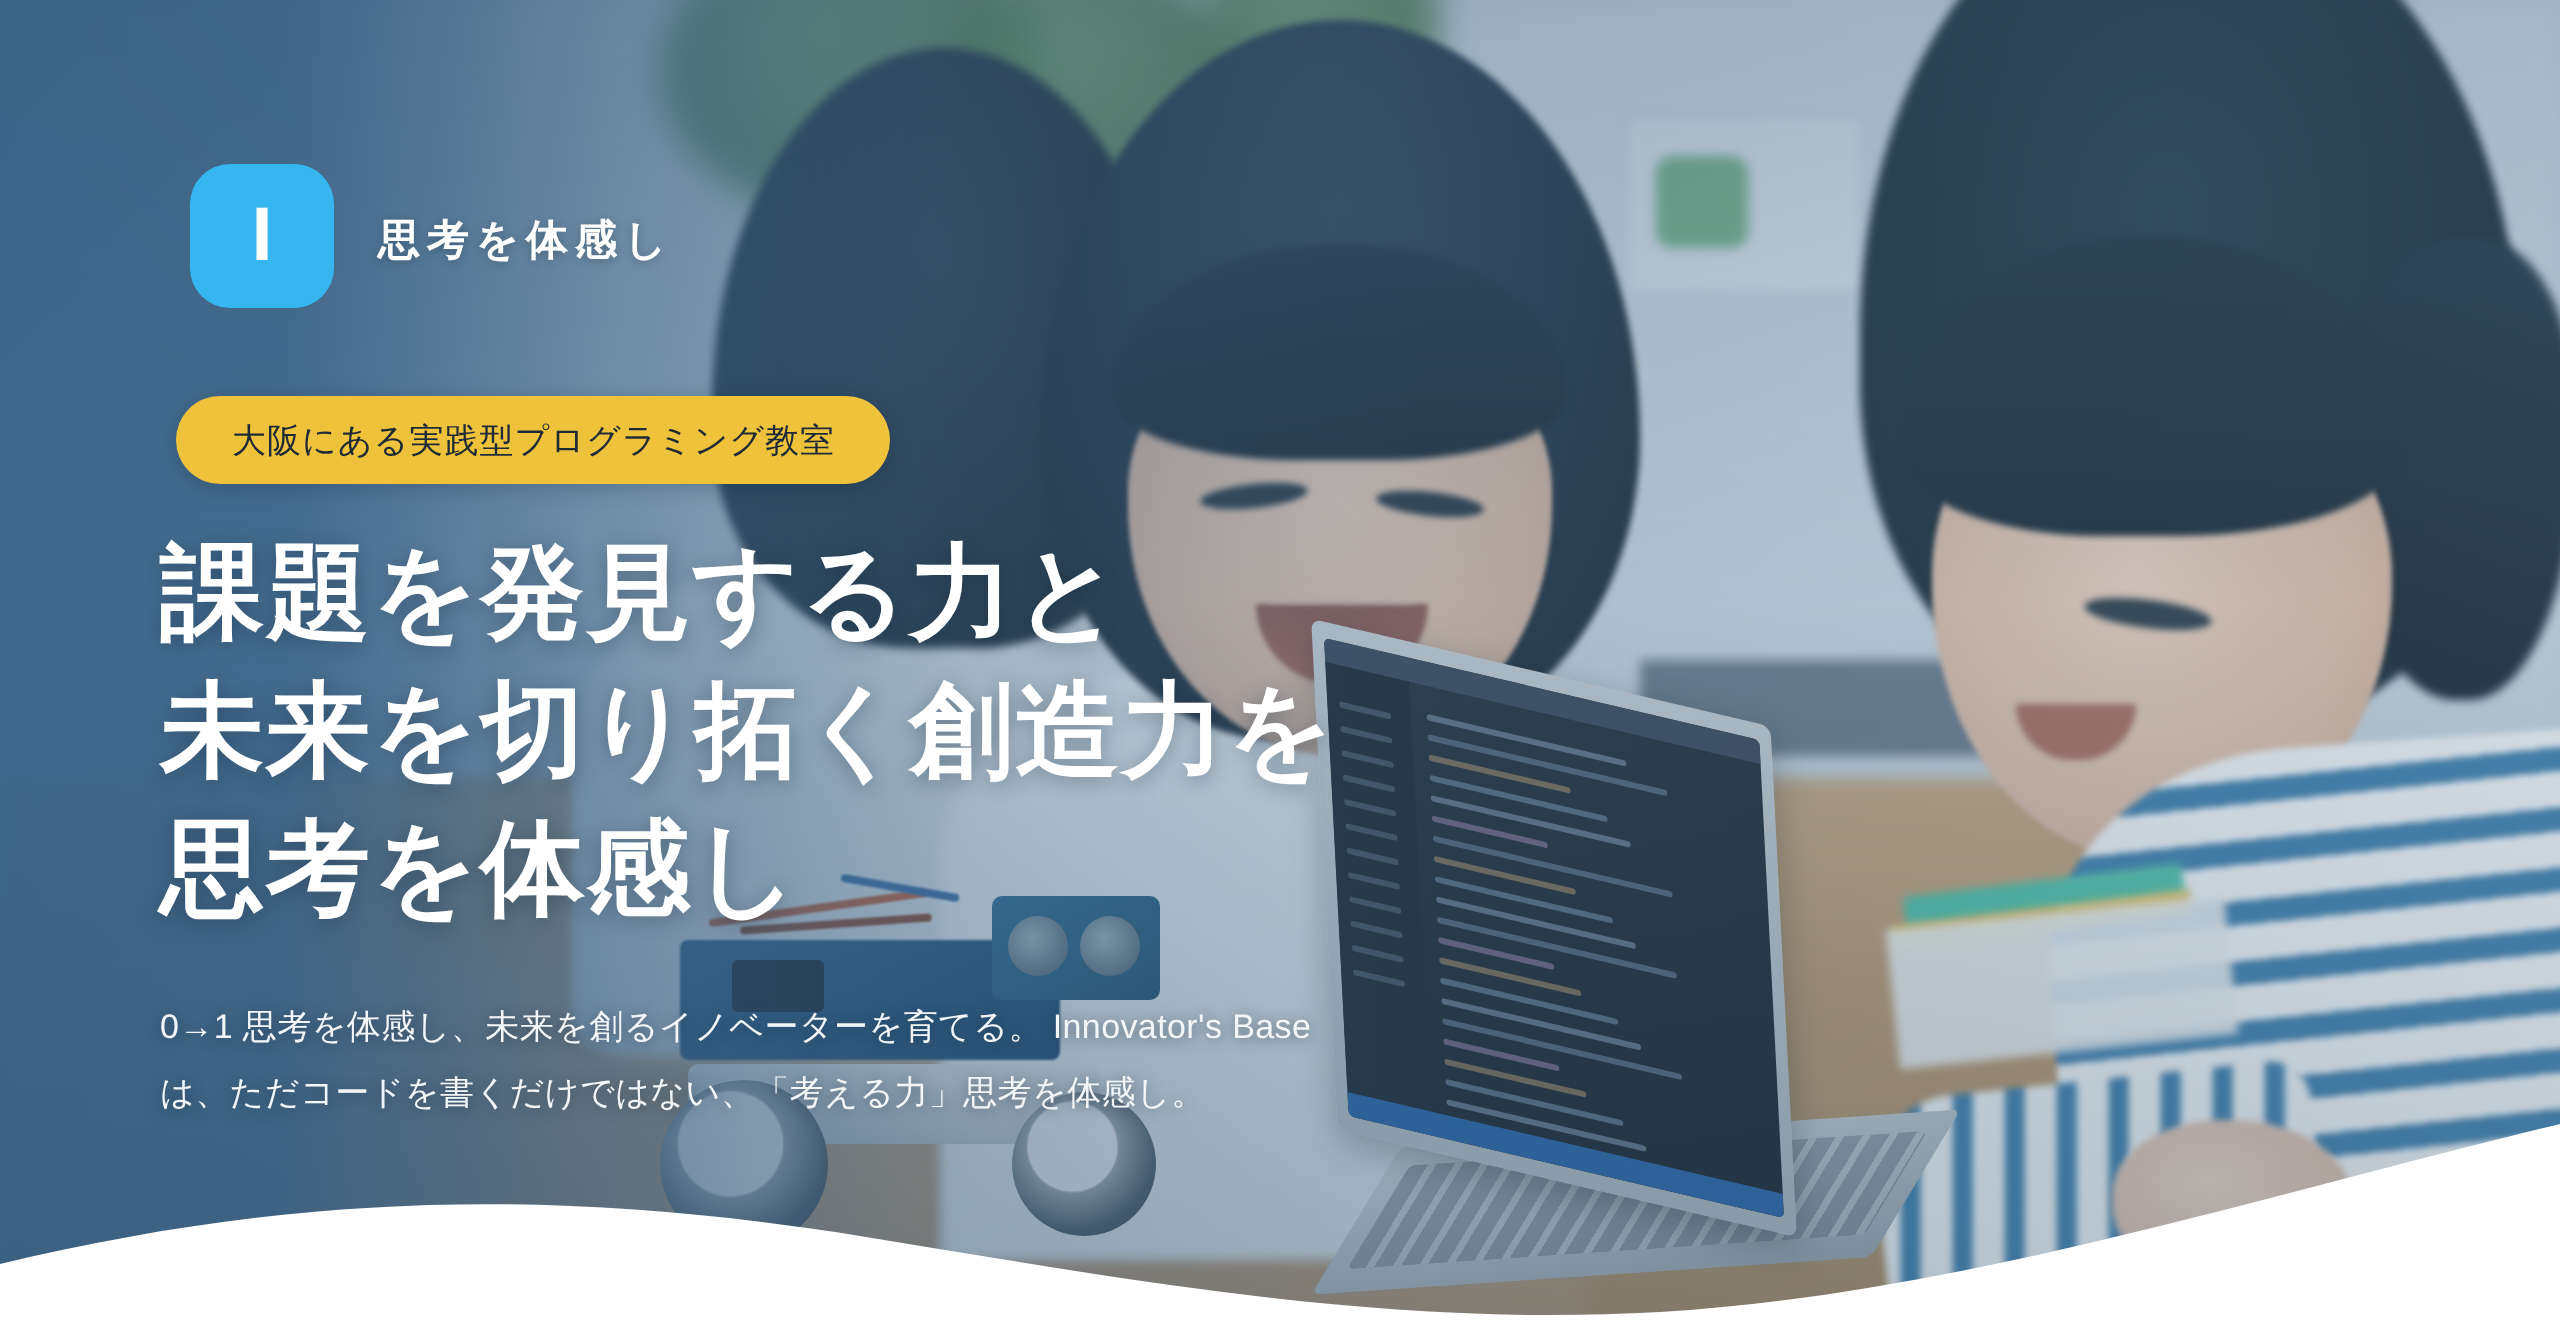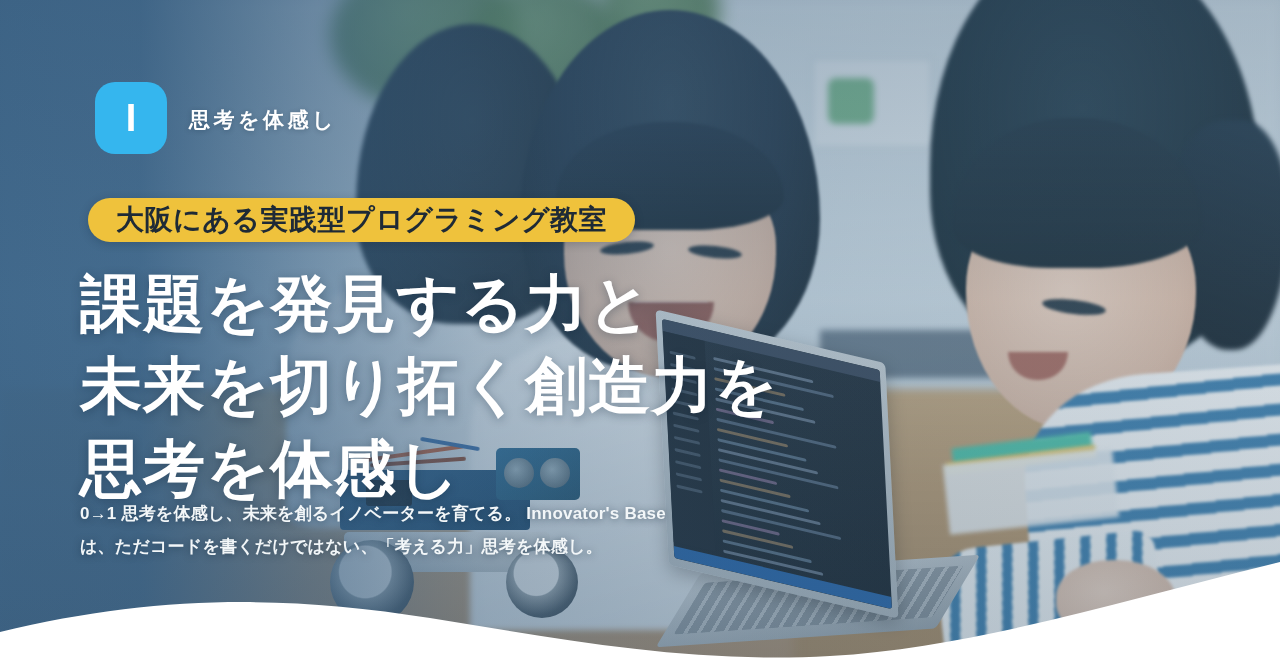--- a/index.html
+++ b/index.html
@@ -262,38 +262,38 @@
   }
   .brand-kana{
     font-size:21px;font-weight:bold;color:#ffffff;letter-spacing:3.5px;margin-top:3px;
     text-shadow:0 1px 5px rgba(12,32,52,.28);
   }
 
   .badge{
     position:absolute;left:88px;top:198px;
     height:44px;padding:0 28px;border-radius:26px;
     display:inline-flex;align-items:center;
-    font-size:28px;font-weight:bold;letter-spacing:.5px;
+    font-size:17px;font-weight:normal;letter-spacing:.5px;
     box-shadow:0 2px 10px rgba(10,28,46,.22);
   }
 
   .headline{
     position:absolute;left:80px;top:263px;
-    font-size:62px;font-weight:bold;color:#ffffff;
+    font-size:52px;font-weight:bold;color:#ffffff;
     line-height:1.33;letter-spacing:1px;
     text-shadow:0 2px 10px rgba(12,32,52,.34);
   }
   .headline span{display:block;}
 
   .lead{
     position:absolute;left:80px;top:497px;width:680px;
     font-size:17px;color:#f2f6f8;line-height:1.95;letter-spacing:.2px;
     text-shadow:0 1px 7px rgba(12,32,52,.5);
   }
-  .lead span{display:block;font-weight:bold;}
+  .lead span{display:block;}
 </style>
 </head>
 <body>
 
 <div class="hero" style="background: rgb(62, 103, 139);">
 
   <div class="photo">
     <div class="bg-base"></div>
     <div class="wall"></div>
     <div class="desk"></div>

